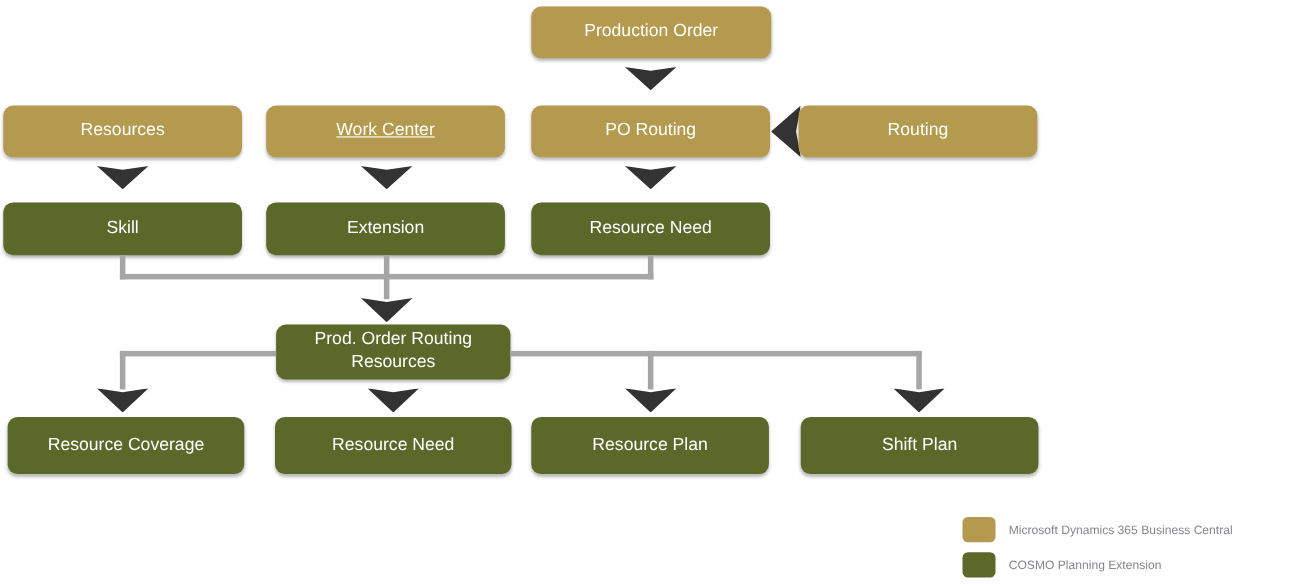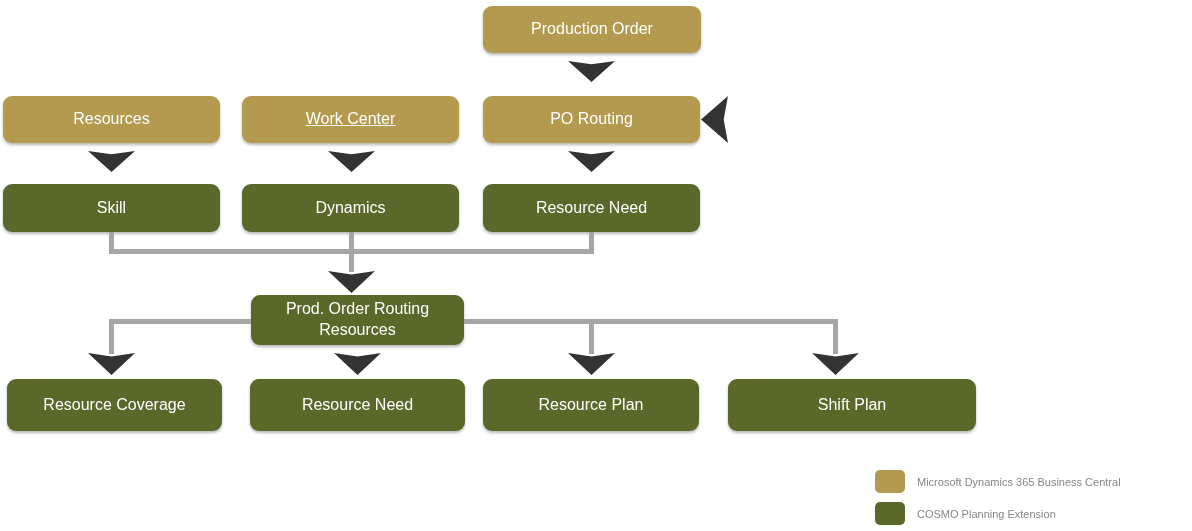--- a/index.html
+++ b/index.html
@@ -62,27 +62,28 @@
   <div class="node gold" style="left: 483px; top: 6px; width: 218px; height: 47px; background: rgb(180, 154, 78);">Production Order</div>
 
   <div class="arrow-down" style="left:568px;top:61px;width:47px;height:21px;"></div>
 
   <div class="node gold" style="left: 3px; top: 96px; width: 217px; height: 47px; background: rgb(180, 154, 78);">Resources</div>
   <div class="node gold" style="left: 242px; top: 96px; width: 217px; height: 47px; background: rgb(180, 154, 78); text-decoration: underline;">Work Center</div>
   <div class="node gold" style="left: 483px; top: 96px; width: 217px; height: 47px; background: rgb(180, 154, 78);">PO Routing</div>
 
   <div class="arrow-left" style="left:701px;top:96px;width:27px;height:47px;"></div>
 
+  <div class="node gold" style="left: 726px; top: 96px; width: 217px; height: 47px; background: rgb(180, 154, 78);">Routing</div>
 
   <div class="arrow-down" style="left:88px;top:151px;width:47px;height:21px;"></div>
   <div class="arrow-down" style="left:328px;top:151px;width:47px;height:21px;"></div>
   <div class="arrow-down" style="left:568px;top:151px;width:47px;height:21px;"></div>
 
   <div class="node green" style="left: 3px; top: 184px; width: 217px; height: 48px; background: rgb(90, 104, 42);">Skill</div>
-  <div class="node green" style="left: 242px; top: 184px; width: 217px; height: 48px; background: rgb(90, 104, 42);">Dynamics</div>
+  <div class="node green" style="left: 242px; top: 184px; width: 217px; height: 48px; background: rgb(90, 104, 42);">Extension</div>
   <div class="node green" style="left: 483px; top: 184px; width: 217px; height: 48px; background: rgb(90, 104, 42);">Resource Need</div>
 
   <div class="conn" style="left:109px;top:232px;width:5px;height:22px;"></div>
   <div class="conn" style="left:349px;top:232px;width:5px;height:40px;"></div>
   <div class="conn" style="left:589px;top:232px;width:5px;height:22px;"></div>
   <div class="conn" style="left:109px;top:249px;width:485px;height:5px;"></div>
   <div class="arrow-down" style="left:328px;top:271px;width:47px;height:22px;"></div>
 
   <div class="node green" style="left: 251px; top: 295px; width: 213px; height: 50px; background: rgb(90, 104, 42);">Prod. Order Routing Resources</div>
 
@@ -93,21 +94,21 @@
   <div class="conn" style="left:833px;top:319px;width:5px;height:35px;"></div>
 
   <div class="arrow-down" style="left:88px;top:353px;width:47px;height:22px;"></div>
   <div class="arrow-down" style="left:334px;top:353px;width:47px;height:22px;"></div>
   <div class="arrow-down" style="left:568px;top:353px;width:47px;height:22px;"></div>
   <div class="arrow-down" style="left:812px;top:353px;width:47px;height:22px;"></div>
 
   <div class="node green" style="left: 7px; top: 379px; width: 215px; height: 52px; background: rgb(90, 104, 42);">Resource Coverage</div>
   <div class="node green" style="left: 250px; top: 379px; width: 215px; height: 52px; background: rgb(90, 104, 42);">Resource Need</div>
   <div class="node green" style="left: 483px; top: 379px; width: 216px; height: 52px; background: rgb(90, 104, 42);">Resource Plan</div>
-  <div class="node green" style="left: 728px; top: 379px; width: 248px; height: 52px; background: rgb(90, 104, 42);">Shift Plan</div>
+  <div class="node green" style="left: 728px; top: 379px; width: 216px; height: 52px; background: rgb(90, 104, 42);">Shift Plan</div>
 
   <div class="legend-row" style="left:875px;top:470px;">
     <div class="legend-swatch gold" style="background: rgb(180, 154, 78);"></div>
     <div class="legend-label">Microsoft Dynamics 365 Business Central</div>
   </div>
   <div class="legend-row" style="left:875px;top:502px;">
     <div class="legend-swatch green" style="background: rgb(90, 104, 42);"></div>
     <div class="legend-label">COSMO Planning Extension</div>
   </div>
 

